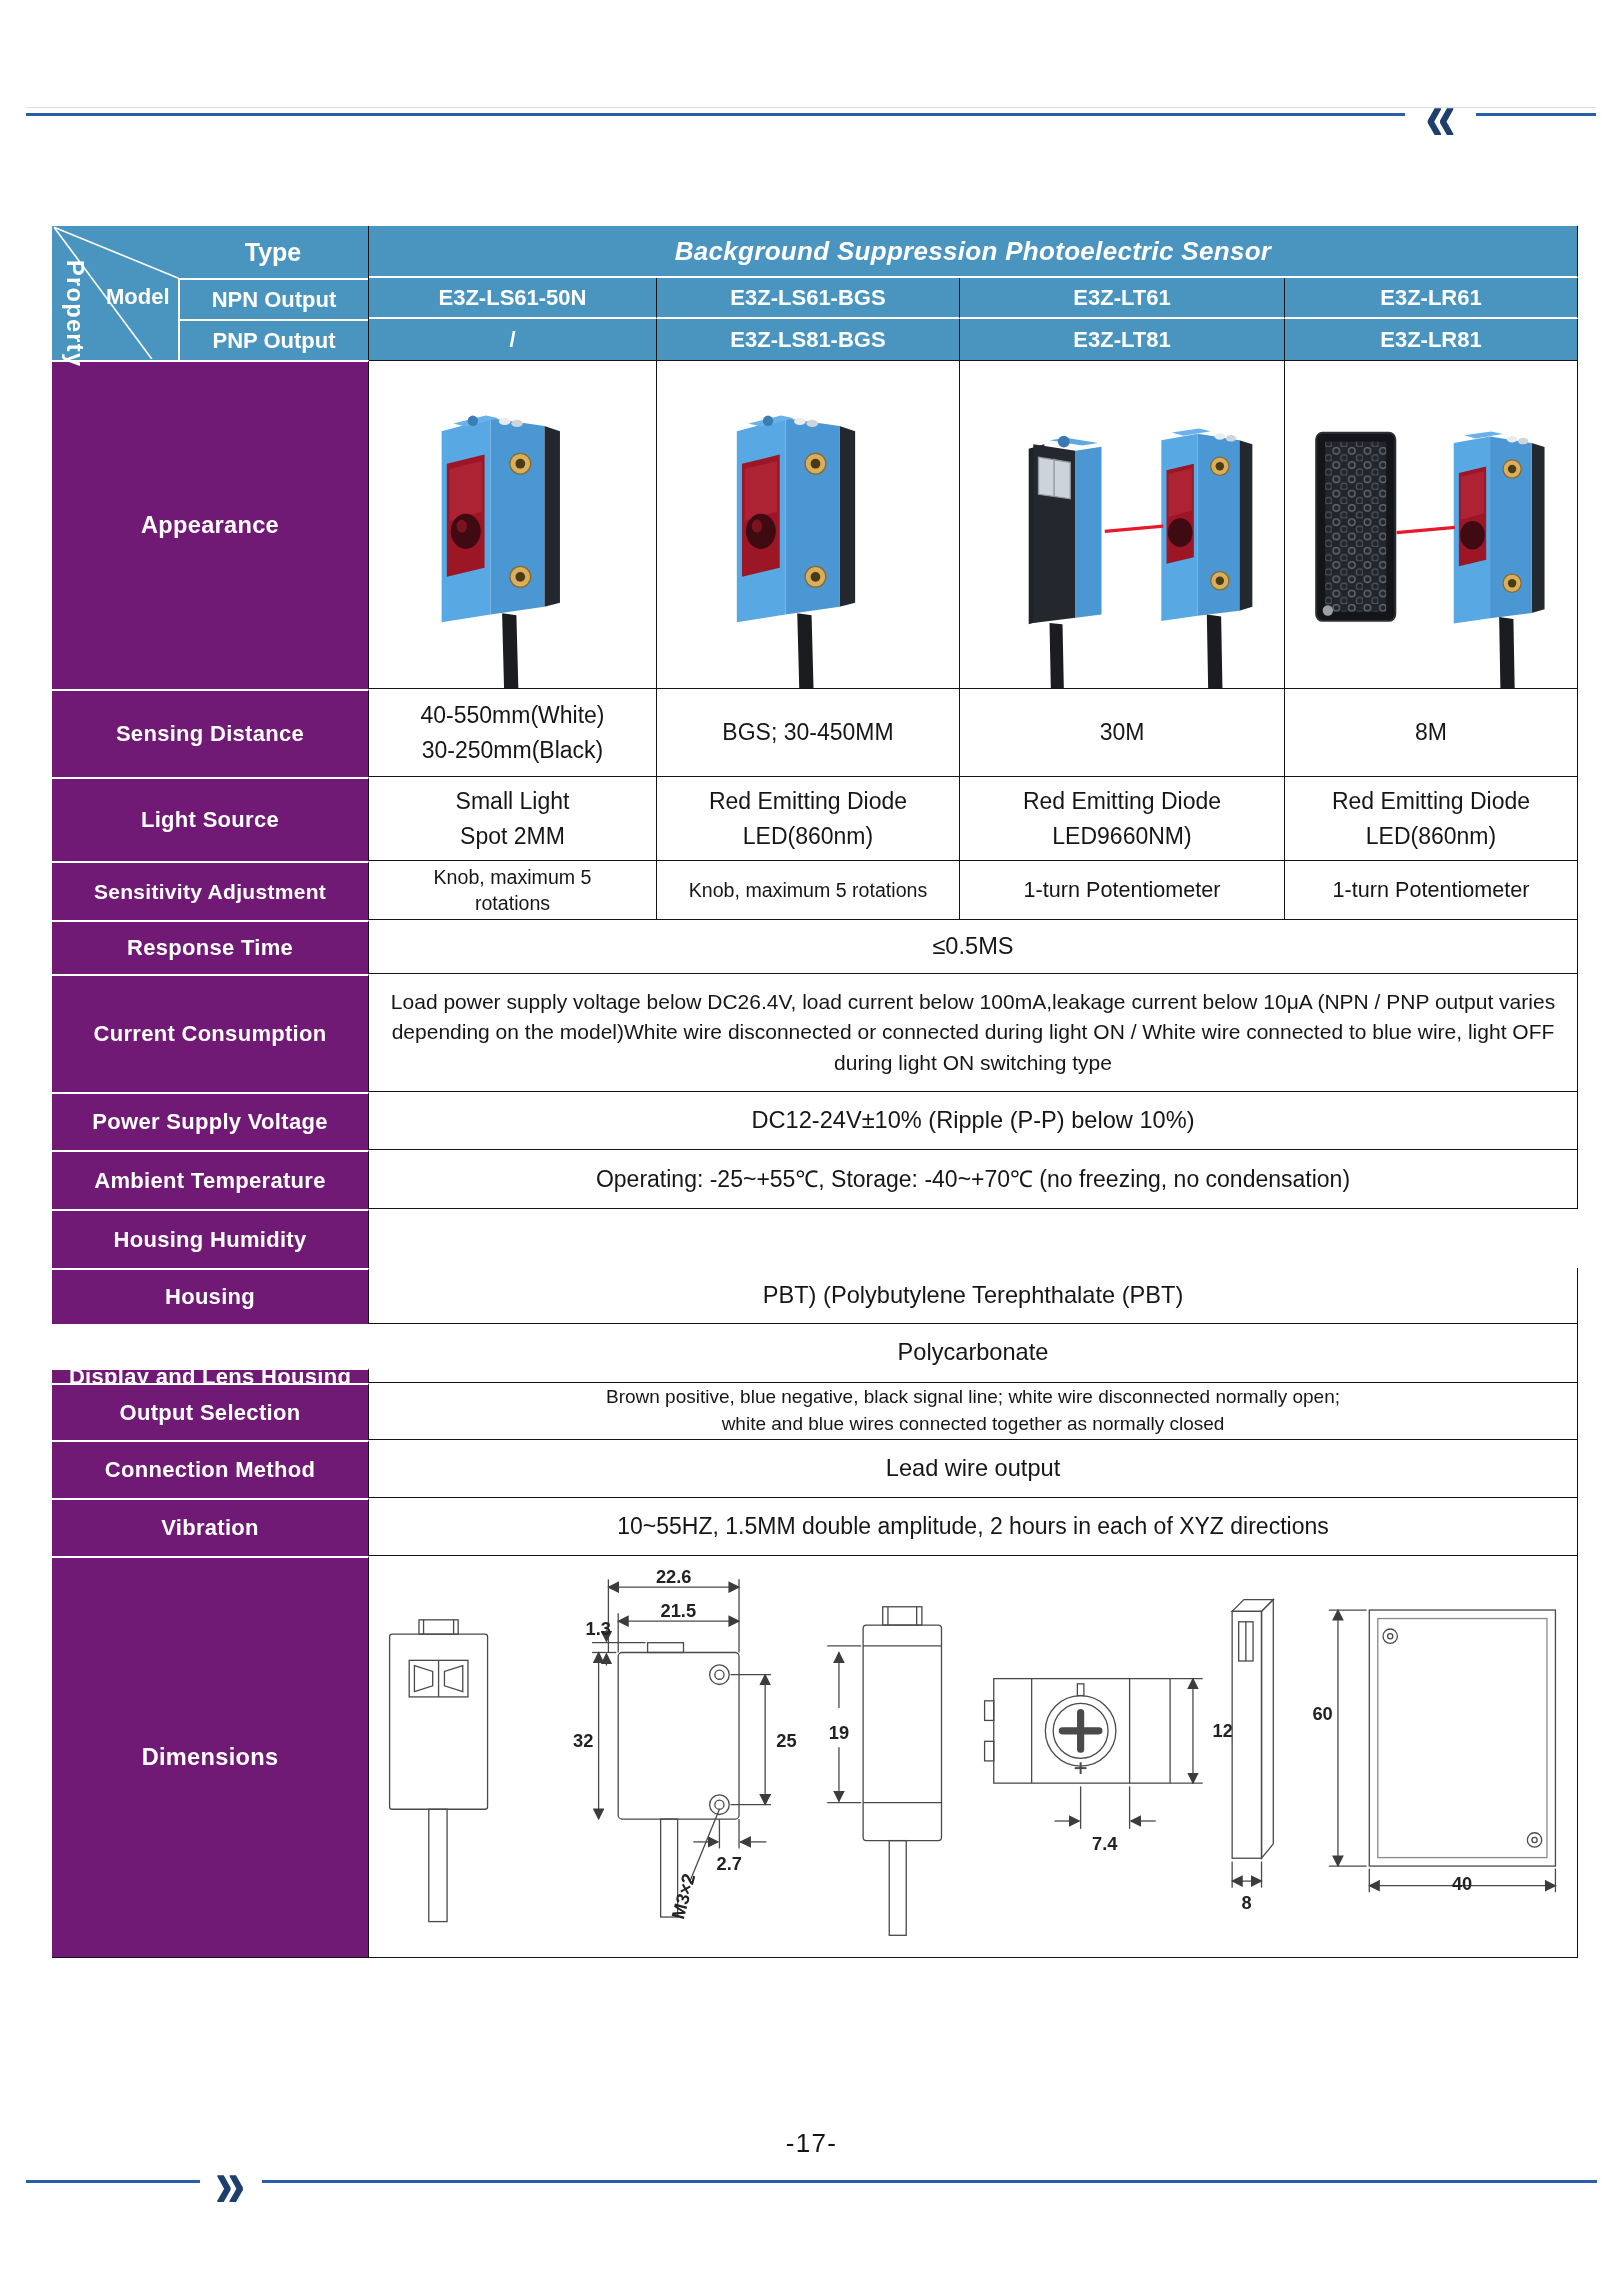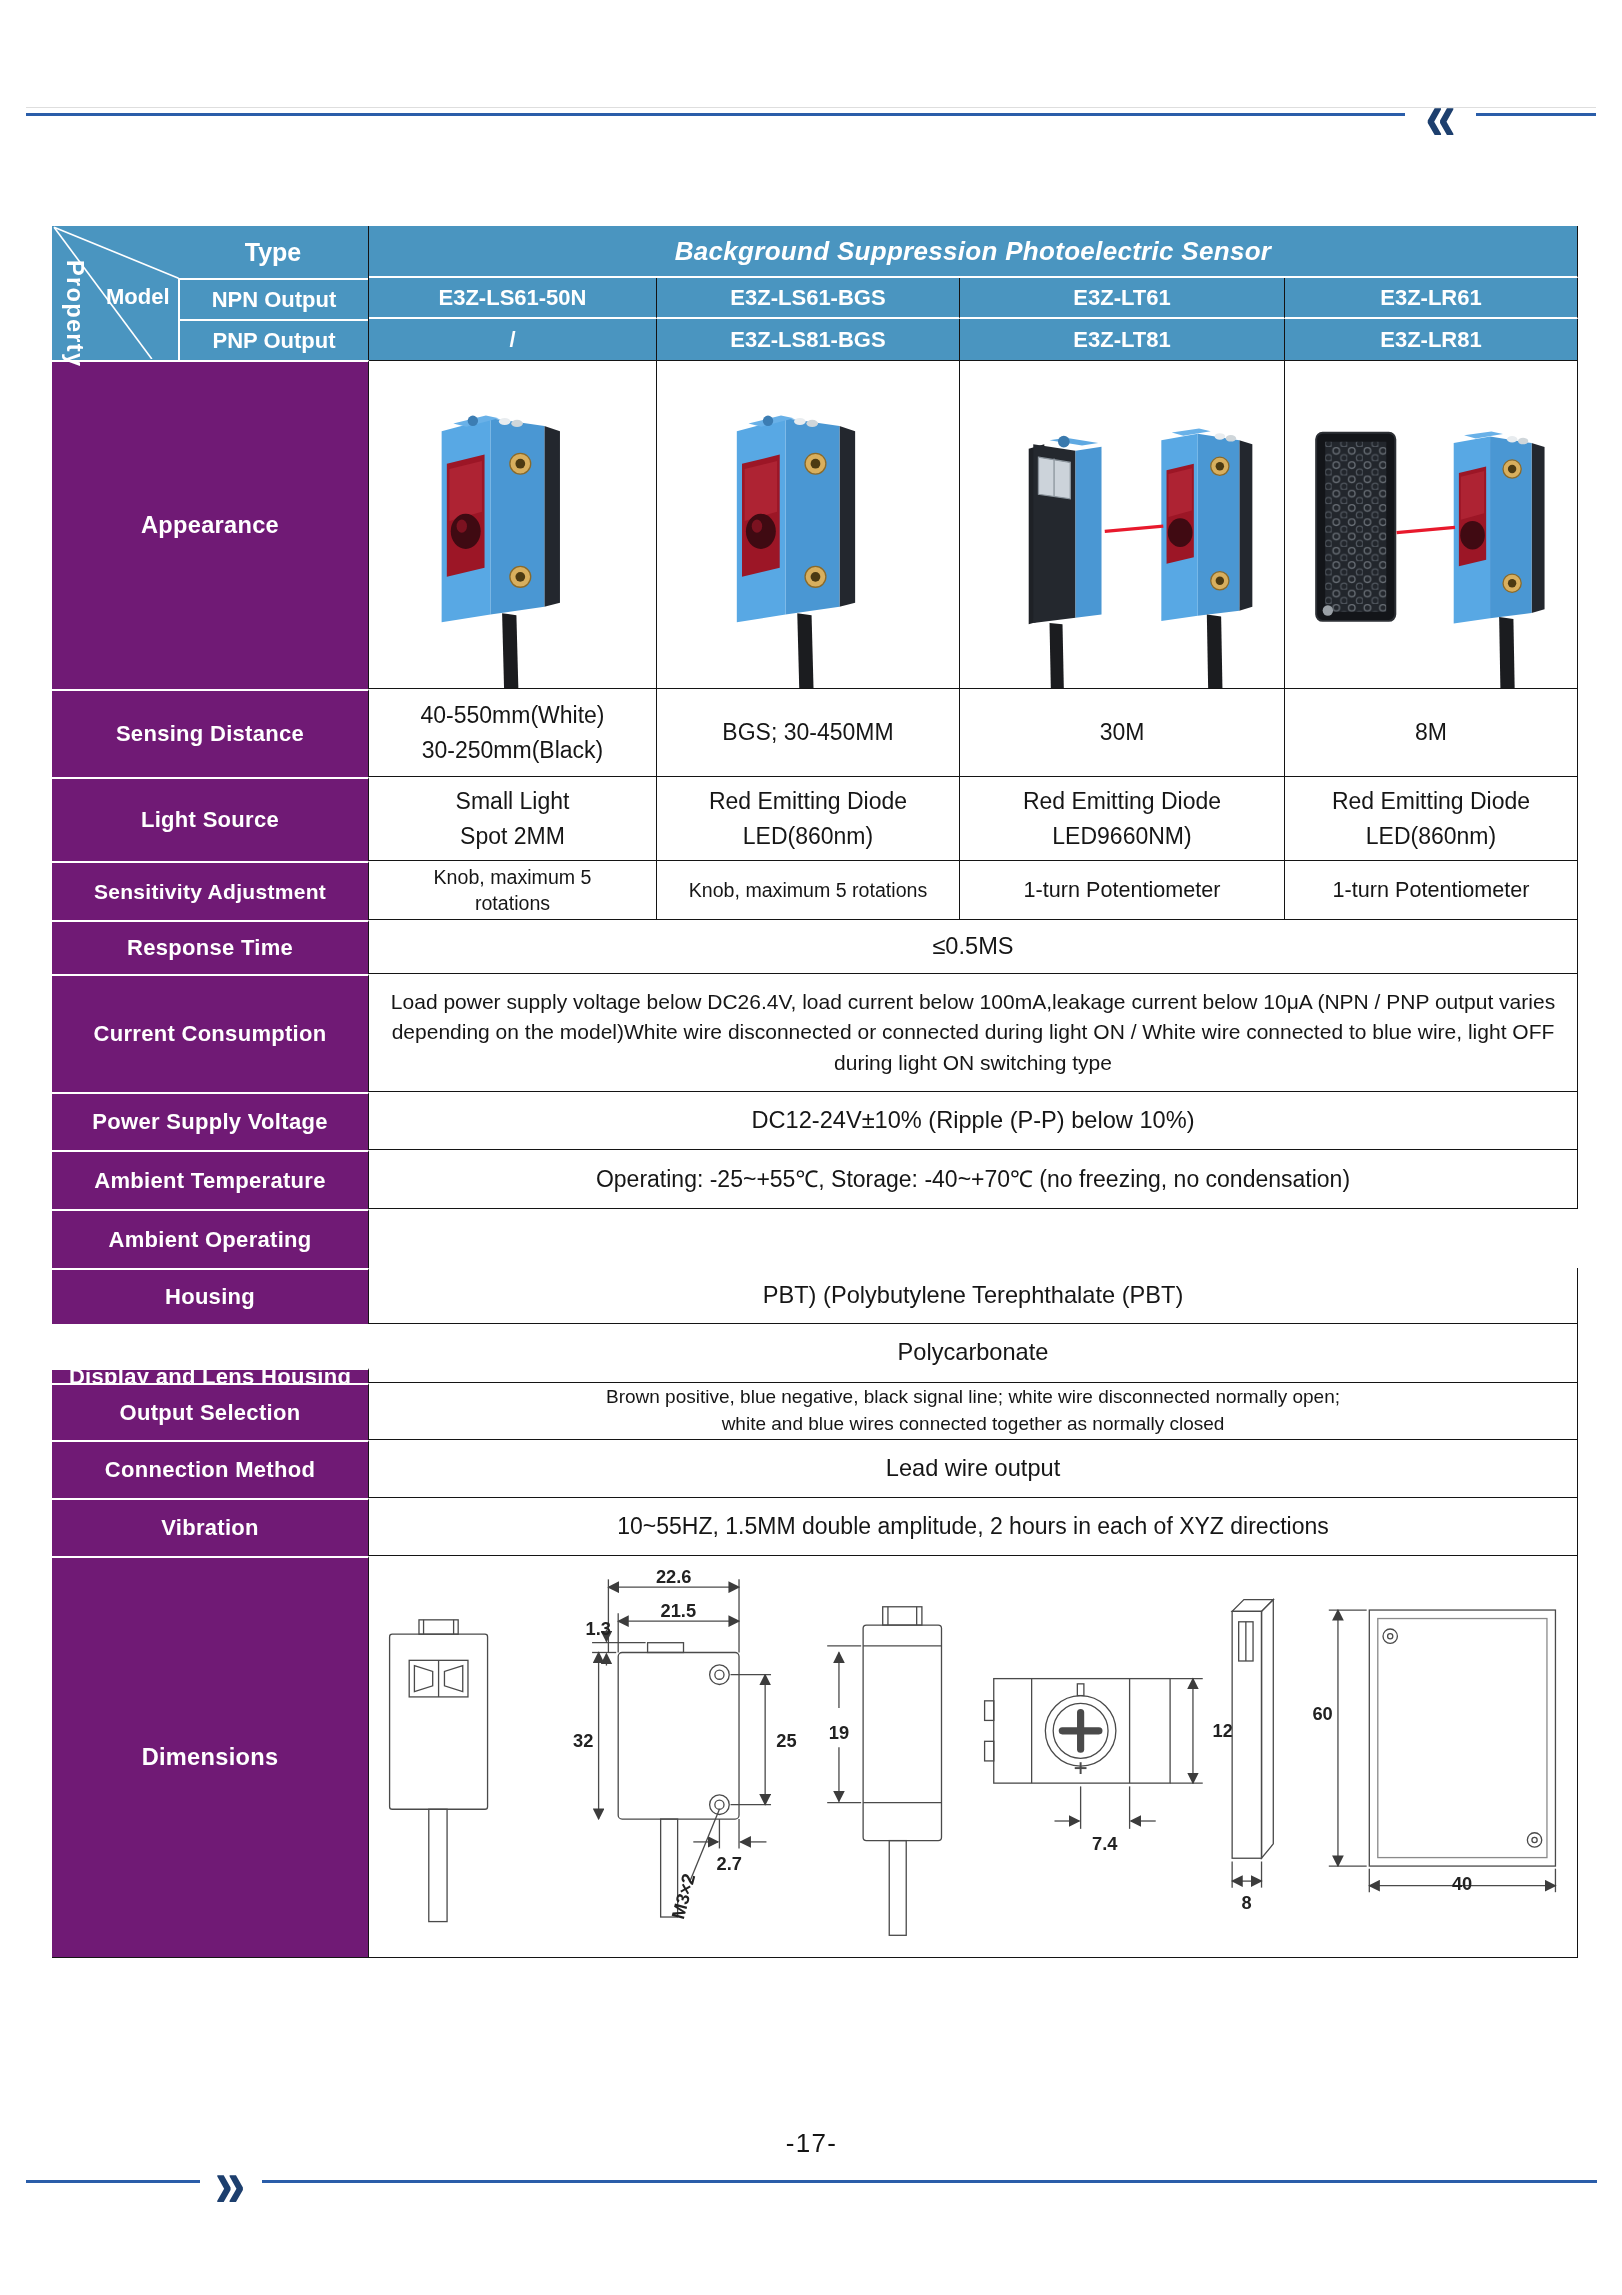--- a/index.html
+++ b/index.html
@@ -220,21 +220,21 @@
 
     <div class="lbl" style="grid-area:9/1/10/2">Current Consumption</div>
     <div class="cell para br" style="grid-area:9/2/10/6">Load power supply voltage below DC26.4V, load current below 100mA,leakage current below 10μA (NPN / PNP output varies depending on the model)White wire disconnected or connected during light ON / White wire connected to blue wire, light OFF during light ON switching type</div>
 
     <div class="lbl" style="grid-area:10/1/11/2">Power Supply Voltage</div>
     <div class="cell br" style="grid-area:10/2/11/6;font-size:23.6px">DC12-24V±10% (Ripple (P-P) below 10%)</div>
 
     <div class="lbl" style="grid-area:11/1/12/2">Ambient Temperature</div>
     <div class="cell br" style="grid-area:11/2/12/6">Operating: -25~+55℃, Storage: -40~+70℃ (no freezing, no condensation)</div>
 
-    <div class="lbl" style="grid-area:12/1/13/2">Ambient Operating</div>
+    <div class="lbl" style="grid-area:12/1/13/2">Housing Humidity</div>
 
     <div class="lbl" style="grid-area:13/1/14/2">Housing</div>
     <div class="cell br" style="grid-area:13/2/14/6;font-size:23.6px">PBT) (Polybutylene Terephthalate (PBT)</div>
 
     <div class="lbl sm" style="grid-area:14/1/15/2">Display and Lens Housing</div>
     <div class="cell br" style="grid-area:14/2/15/6;font-size:23.6px">Polycarbonate</div>
 
     <div class="lbl" style="grid-area:15/1/16/2">Output Selection</div>
     <div class="cell small2 br" style="grid-area:15/2/16/6">
       <span>Brown positive, blue negative, black signal line; white wire disconnected normally open;</span>

